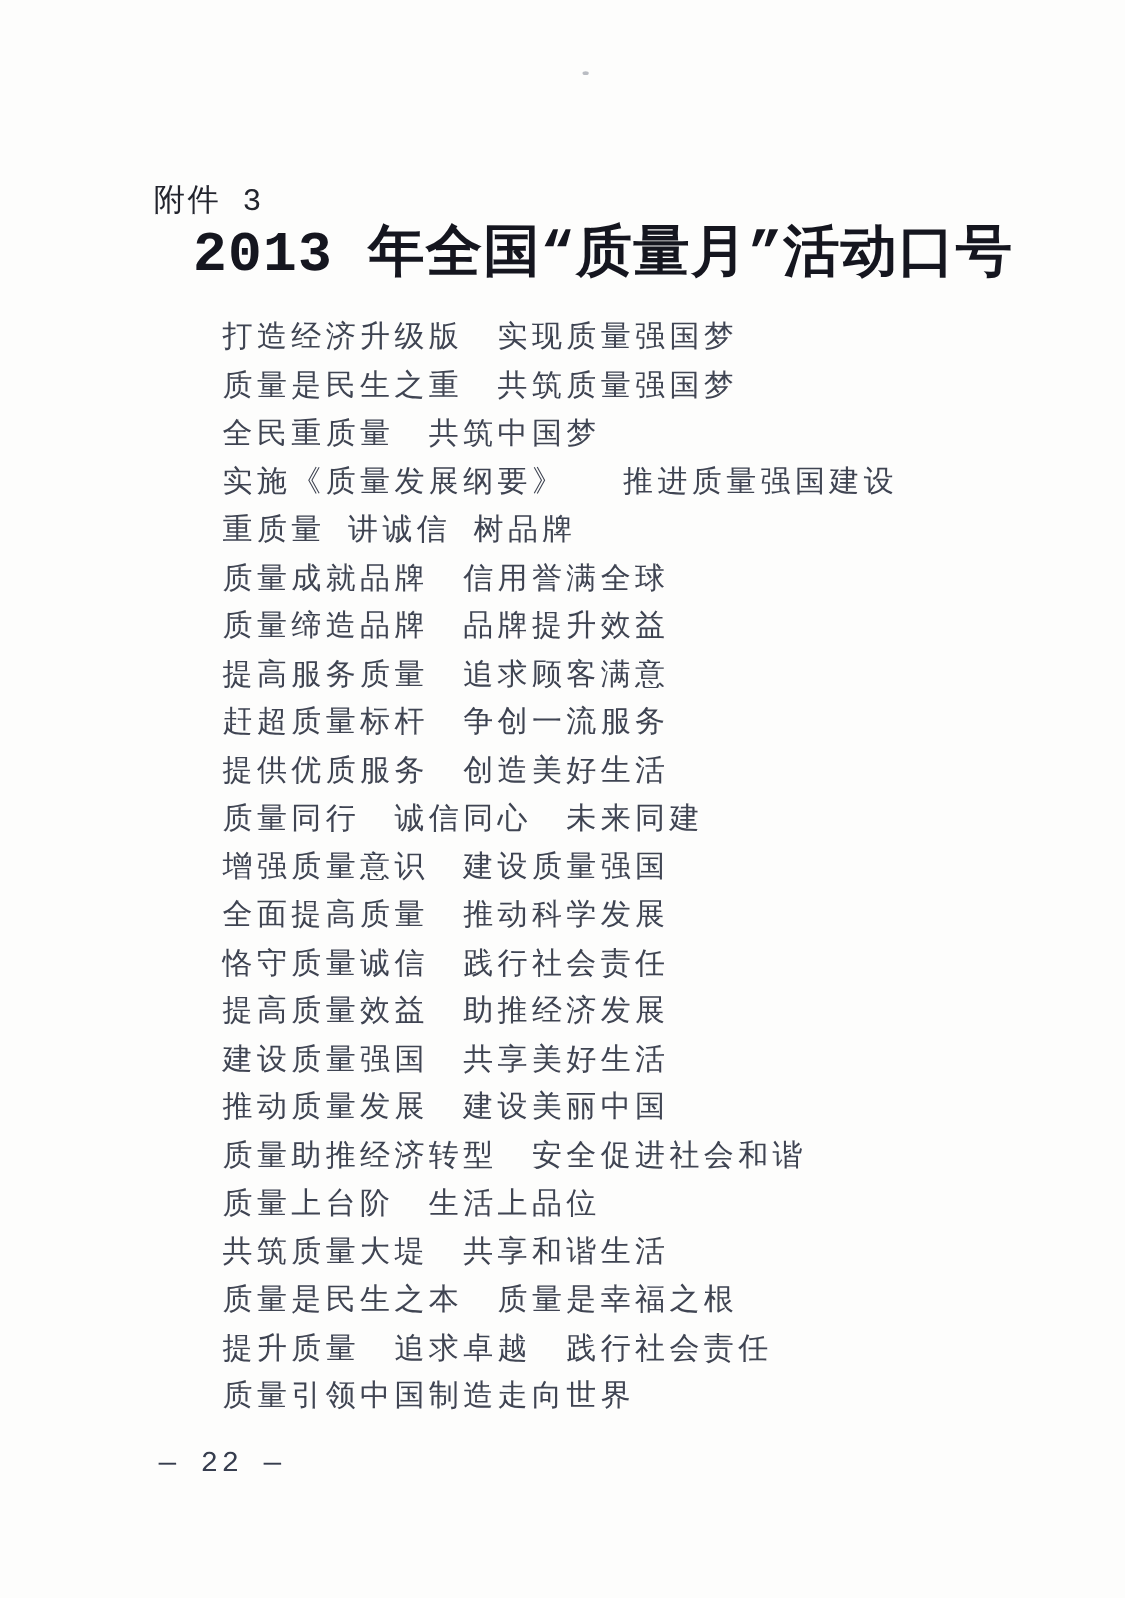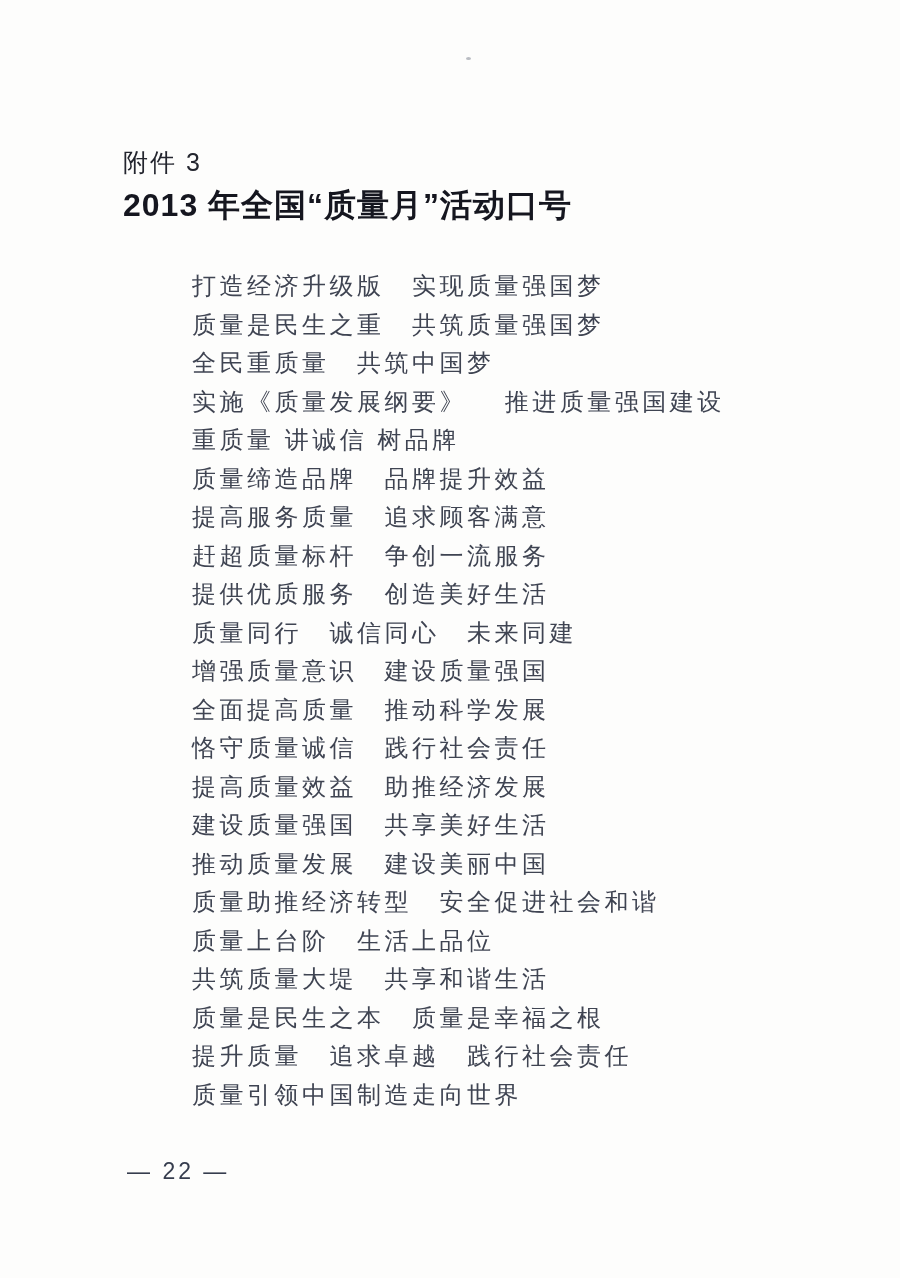--- a/index.html
+++ b/index.html
@@ -6,52 +6,52 @@
     margin: 0;
     padding: 0;
     background: #ffffff;
   }
   .page {
     position: relative;
     width: 900px;
     height: 1278px;
     background: #fdfdfc;
     overflow: hidden;
-    font-family: Liberation Sans, sans-serif;
+    font-family: Liberation Mono, monospace;
   }
   .attachment-label {
     position: absolute;
     left: 123px;
     top: 146px;
     font-size: 25px;
     line-height: 32px;
     color: #23252e;
     letter-spacing: 2px;
     white-space: pre;
   }
   .doc-title {
     position: absolute;
     left: 123px;
     right: 58px;
     top: 182px;
     margin: 0;
-    text-align: left;
-    font-size: 32px;
+    text-align: center;
+    font-size: 45px;
     line-height: 46px;
     font-weight: bold;
     color: #15161f;
     letter-spacing: 1px;
     white-space: pre;
   }
   .slogan-list {
     position: absolute;
     left: 178px;
     top: 253px;
     right: 40px;
-    margin: 14px;
+    margin: 0;
     padding: 0;
     list-style: none;
   }
   .slogan-list li {
     font-size: 24px;
     line-height: 38.5px;
     height: 38.5px;
     color: #3f4452;
     letter-spacing: 3.5px;
     white-space: pre;
@@ -85,20 +85,21 @@
   <div class="attachment-label">附件 3</div>
 
   <h1 class="doc-title">2013 年全国“质量月”活动口号</h1>
 
   <ul class="slogan-list">
     <li>打造经济升级版　实现质量强国梦</li>
     <li>质量是民生之重　共筑质量强国梦</li>
     <li>全民重质量　共筑中国梦</li>
     <li>实施《质量发展纲要》　 推进质量强国建设</li>
     <li>重质量 讲诚信 树品牌</li>
+    <li>质量成就品牌　信用誉满全球</li>
     <li>质量缔造品牌　品牌提升效益</li>
     <li>提高服务质量　追求顾客满意</li>
     <li>赶超质量标杆　争创一流服务</li>
     <li>提供优质服务　创造美好生活</li>
     <li>质量同行　诚信同心　未来同建</li>
     <li>增强质量意识　建设质量强国</li>
     <li>全面提高质量　推动科学发展</li>
     <li>恪守质量诚信　践行社会责任</li>
     <li>提高质量效益　助推经济发展</li>
     <li>建设质量强国　共享美好生活</li>

